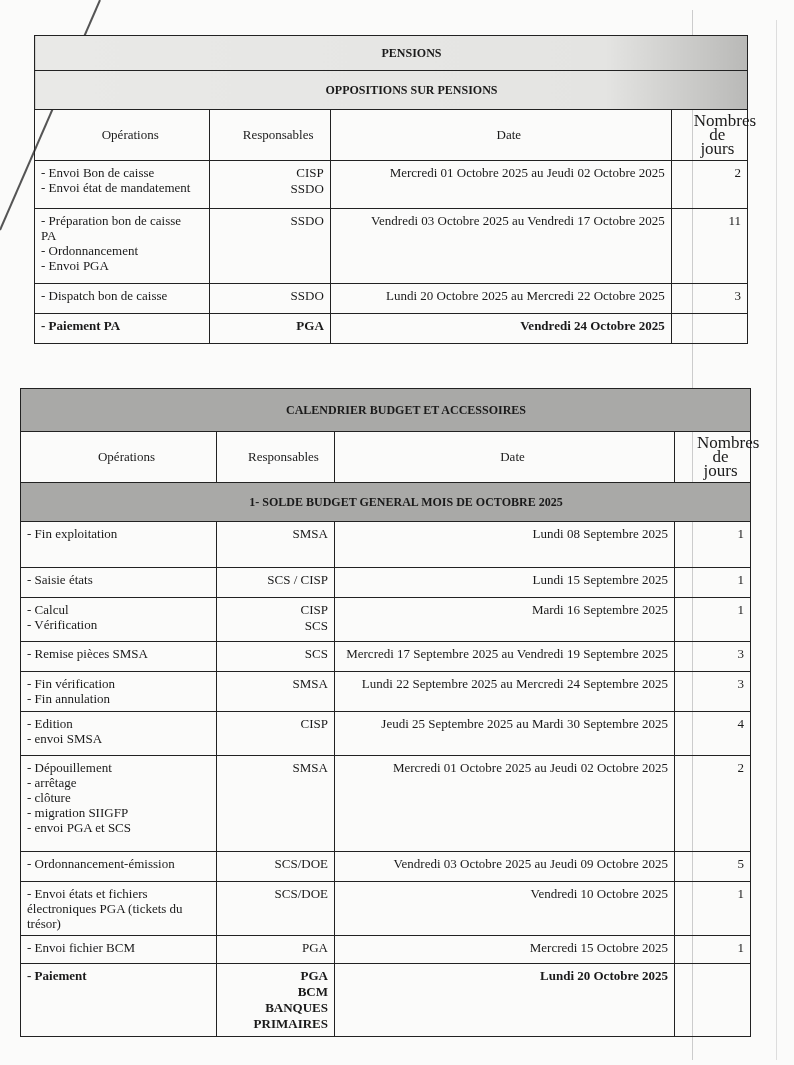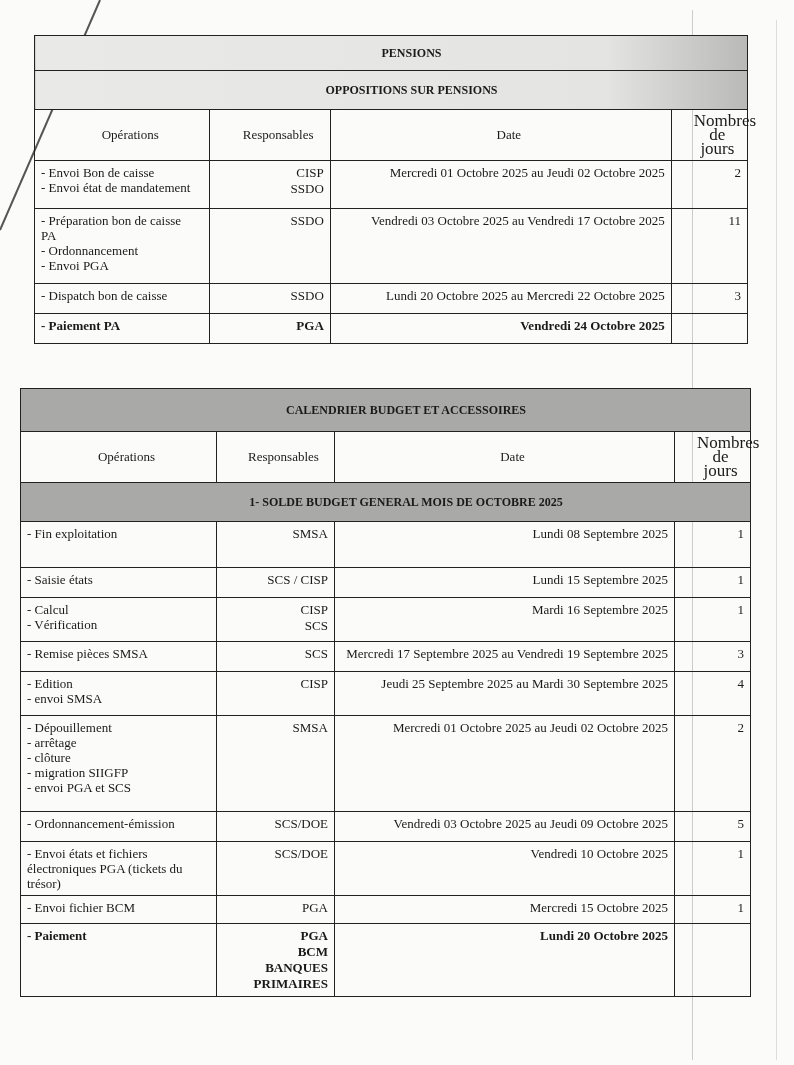--- a/index.html
+++ b/index.html
@@ -156,20 +156,31 @@
       <tr style="height: 30px;">
         <td class="ops">
           <div>- Remise pièces SMSA</div>
         </td>
         <td class="center">
           <div>SCS</div>
         </td>
         <td class="center">Mercredi 17 Septembre 2025 au Vendredi 19 Septembre 2025</td>
         <td class="center">3</td>
       </tr>
+      <tr style="height: 40px;">
+        <td class="ops">
+          <div>- Fin vérification</div>
+          <div>- Fin annulation</div>
+        </td>
+        <td class="center">
+          <div>SMSA</div>
+        </td>
+        <td class="center">Lundi 22 Septembre 2025 au Mercredi 24 Septembre 2025</td>
+        <td class="center">3</td>
+      </tr>
       <tr style="height: 44px;">
         <td class="ops">
           <div>- Edition</div>
           <div>- envoi SMSA</div>
         </td>
         <td class="center">
           <div>CISP</div>
         </td>
         <td class="center">Jeudi 25 Septembre 2025 au Mardi 30 Septembre 2025</td>
         <td class="center">4</td>

